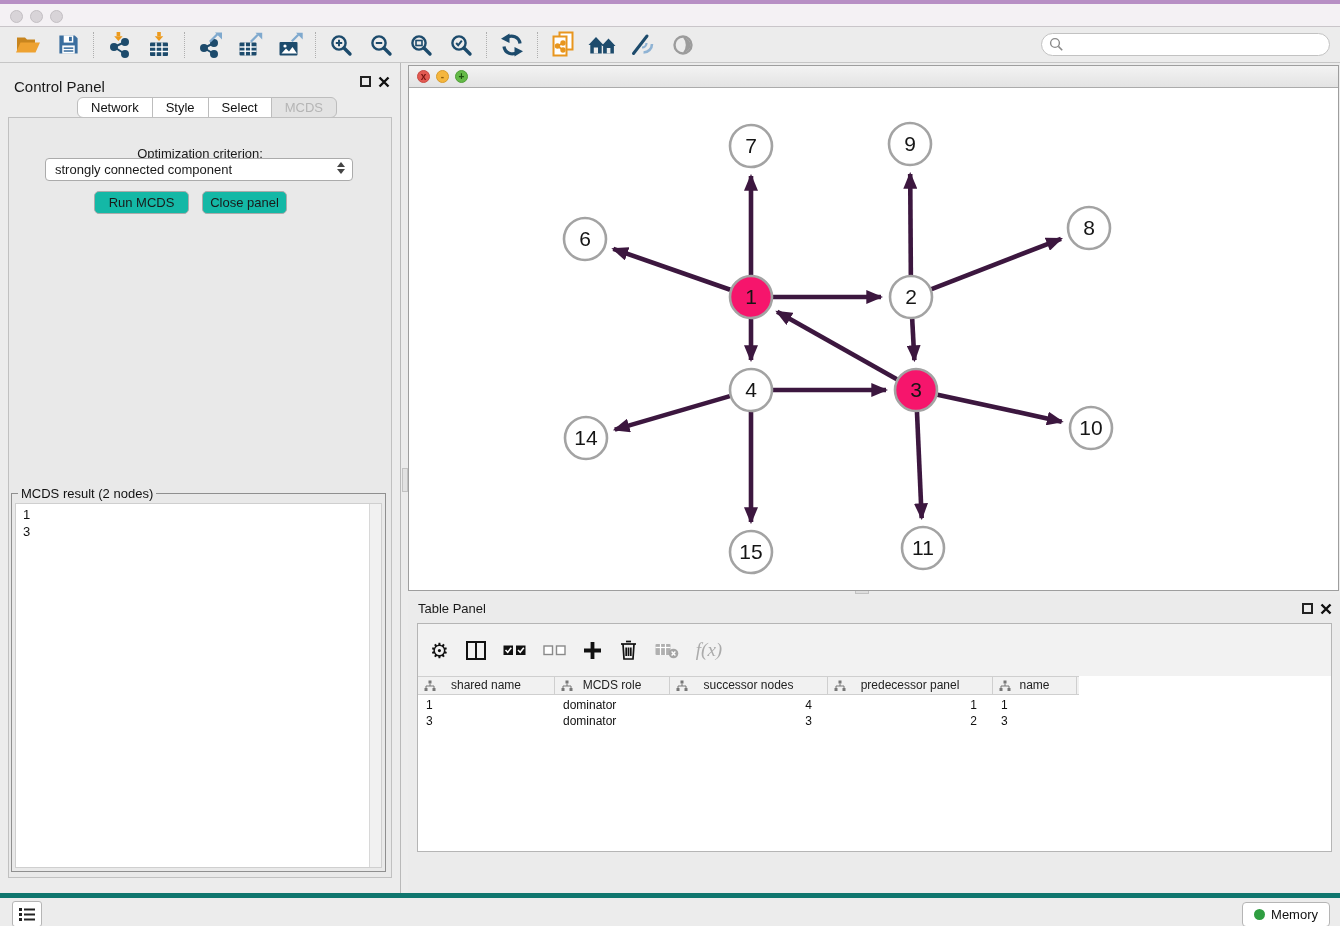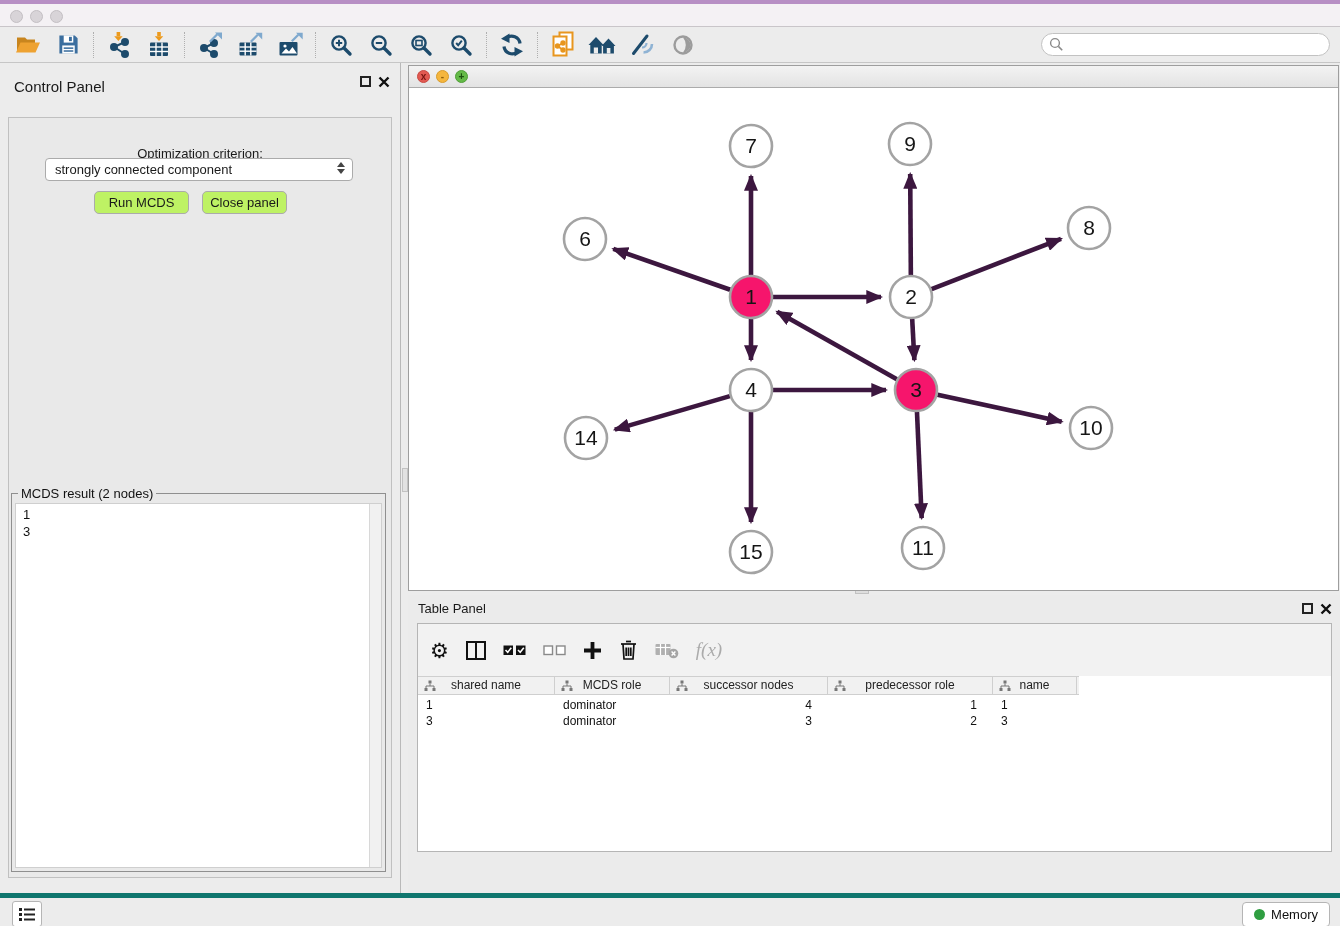--- a/index.html
+++ b/index.html
@@ -40,21 +40,21 @@
   .cp-tab:first-child{border-radius:6px 0 0 6px;margin-left:0;}
   .cp-tab.active{background:#E3E3E3;color:#B5B5B5;border-radius:0 6px 6px 0;}
   .cp-body{position:absolute;left:8px;top:54px;width:384px;height:761px;
     background:#E9E9E9;border:1px solid #C0C0C0;}
   .opt-label{position:absolute;left:0;right:0;top:28px;text-align:center;font-size:13px;}
   .opt-select{position:absolute;left:36px;top:40px;width:308px;height:23px;background:#fff;
     border:1px solid #ABABAB;border-radius:4px;font-size:13px;line-height:21px;padding-left:9px;}
   .opt-stepper{position:absolute;right:7px;top:3px;display:flex;flex-direction:column;gap:2px;align-items:center;}
   .tri-up{width:0;height:0;border-left:4px solid transparent;border-right:4px solid transparent;border-bottom:5px solid #444;}
   .tri-down{width:0;height:0;border-left:4px solid transparent;border-right:4px solid transparent;border-top:5px solid #444;}
-  .cp-btn{position:absolute;top:73px;height:23px;background:#bef264;border:1px solid #ABABAB;
+  .cp-btn{position:absolute;top:73px;height:23px;background:#14b8a6;border:1px solid #ABABAB;
     border-radius:5px;font-size:13px;text-align:center;line-height:21px;}
   #run-mcds-btn{left:85px;width:95px;}
   #close-panel-btn{left:193px;width:85px;}
   #result-fieldset{position:absolute;left:2px;top:368px;width:375px;height:386px;
     border:1px solid #8F8F8F;background:#E9E9E9;}
   #result-fieldset legend{font-size:13px;margin-left:6px;padding:0 3px;color:#111;}
   .result-inner{position:absolute;left:3px;right:3px;top:2px;bottom:3px;background:#fff;
     border:1px solid #CFCFCF;}
   .result-scroll{position:absolute;right:0;top:0;bottom:0;width:12px;background:#F1F1F1;border-left:1px solid #D8D8D8;}
   #result-lines{padding:2px 7px;font-size:13px;line-height:17px;color:#111;}
@@ -304,20 +304,26 @@
 </div>
 
 <div id="control-panel">
   <div class="cp-title">Control Panel</div>
   <span class="panel-float"></span>
   <span class="panel-close">
     <svg width="12" height="12" viewBox="0 0 12 12">
         <path d="M1.5 1.5 L10.5 10.5 M10.5 1.5 L1.5 10.5" stroke="#111" stroke-width="2.4"></path>
       </svg>
   </span>
+  <div class="cp-tabs">
+    <span class="cp-tab">Network</span>
+    <span class="cp-tab">Style</span>
+    <span class="cp-tab">Select</span>
+    <span class="cp-tab active">MCDS</span>
+  </div>
   <div class="cp-body">
     <div class="opt-label">Optimization criterion:</div>
     <div class="opt-select">
       <span>strongly connected component</span>
       <span class="opt-stepper">
         <span class="tri-up"></span>
           <span class="tri-down"></span>
       </span>
     </div>
     <div class="cp-btn" id="run-mcds-btn">Run MCDS</div>
@@ -524,21 +530,21 @@
         <span class="hicon">
             <svg width="12" height="12" viewBox="0 0 12 12">
               <g fill="#777">
                 <rect x="4.5" y="0.5" width="3" height="3"></rect>
                 <rect x="0.5" y="8" width="3" height="3"></rect>
                 <rect x="8.5" y="8" width="3" height="3"></rect>
               </g>
               <path d="M6 3.5 v2.5 M2 8 v-2 h8 v2" stroke="#777" fill="none" stroke-width="1"></path>
             </svg>
           </span>
-        <span class="hlabel">predecessor role</span>
+        <span class="hlabel">predecessor panel</span>
       </div>
       <div class="th">
         <span class="hicon">
             <svg width="12" height="12" viewBox="0 0 12 12">
               <g fill="#777">
                 <rect x="4.5" y="0.5" width="3" height="3"></rect>
                 <rect x="0.5" y="8" width="3" height="3"></rect>
                 <rect x="8.5" y="8" width="3" height="3"></rect>
               </g>
               <path d="M6 3.5 v2.5 M2 8 v-2 h8 v2" stroke="#777" fill="none" stroke-width="1"></path>

